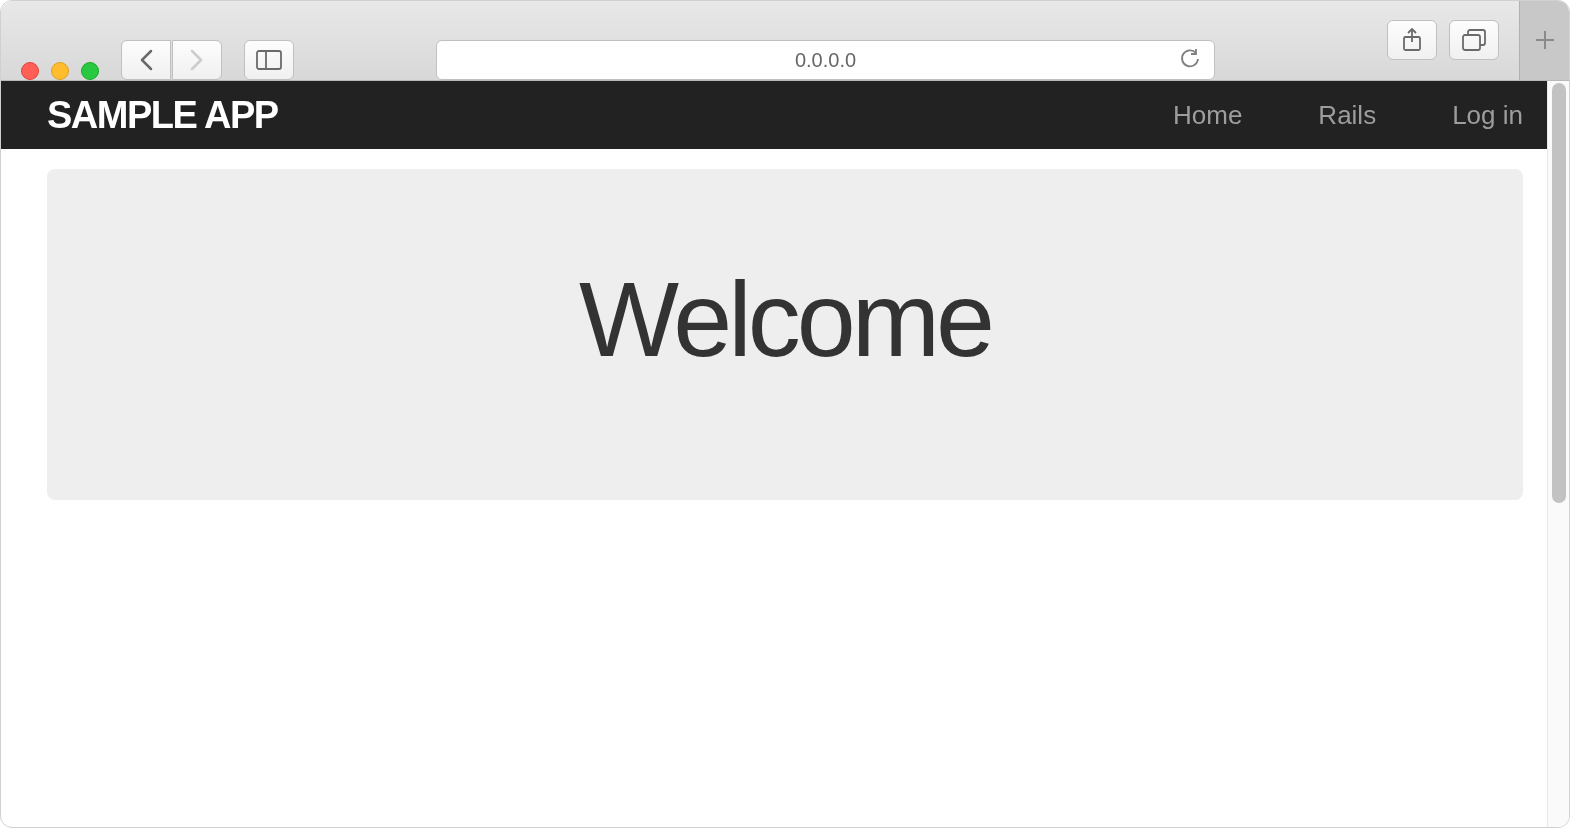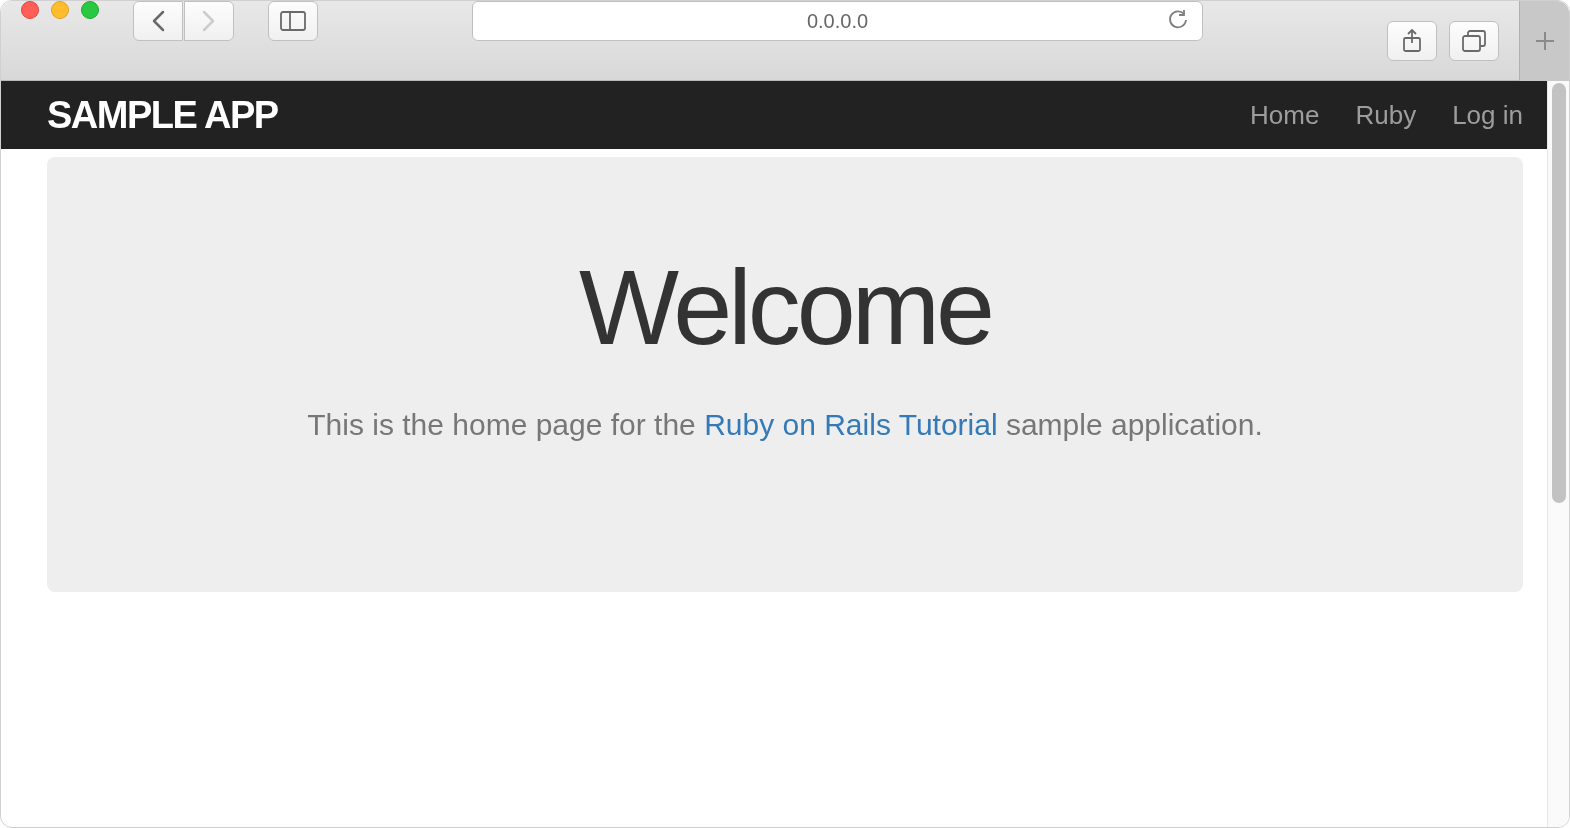--- a/index.html
+++ b/index.html
@@ -16,23 +16,23 @@
       border-radius: 12px;
       border: 1px solid #d0d0d0;
       position: relative;
     }
     
     .browser-chrome {
       height: 80px;
       background: linear-gradient(to bottom, #e8e8e8, #d8d8d8);
       border-bottom: 1px solid #b8b8b8;
       display: flex;
-      align-items: flex-start;
+      align-items: flex-end;
       padding: 0 20px;
-      gap: 24px;
+      gap: 12px;
       border-radius: 12px 12px 0 0;
     }
     .traffic-lights {
       display: flex;
       gap: 12px;
       align-items: center;
       margin-right: 10px;
     }
     .traffic-light {
       width: 18px;
@@ -114,29 +114,29 @@
     }
     .brand {
       color: #fff;
       font-size: 38px;
       font-weight: 700;
       letter-spacing: -1.5px;
       text-transform: uppercase;
     }
     .nav-links {
       display: flex;
-      gap: 36px;
+      gap: 76px;
     }
     .nav-link {
       color: #9d9d9d;
       font-size: 26px;
       font-weight: 400;
     }
     .content-area {
-      padding: 8px 46px;
+      padding: 20px 46px;
       height: calc(828px - 80px - 90px);
       overflow: hidden;
       position: relative;
       border-radius: 7px;
     }
     .jumbotron {
       background: #eee;
       border-radius: 8px;
       padding: 90px 40px 80px;
       text-align: center;
@@ -244,29 +244,26 @@
           <line x1="2" y1="11" x2="20" y2="11" stroke="#8a8a8a" stroke-width="2"></line>
         </svg>
     </div>
   </div>
 </div>
 
 <div class="page-navbar">
   <a class="brand">SAMPLE APP</a>
   <div class="nav-links">
     <a class="nav-link">Home</a>
-    <a class="nav-link">Ruby</a>
+    <a class="nav-link">Rails</a>
     <a class="nav-link">Log in</a>
   </div>
 </div>
 
 <div class="content-area">
   <div class="jumbotron">
     <h1>Welcome</h1>
-    <p class="subtitle">
-      <span>This is the home page for the </span><a class="link">Ruby on Rails Tutorial</a><span> sample application.</span>
-    </p>
   </div>
 </div>
 
 <div class="scrollbar-track">
   <div class="scrollbar-thumb"></div>
 </div>
 
 </body></html>

